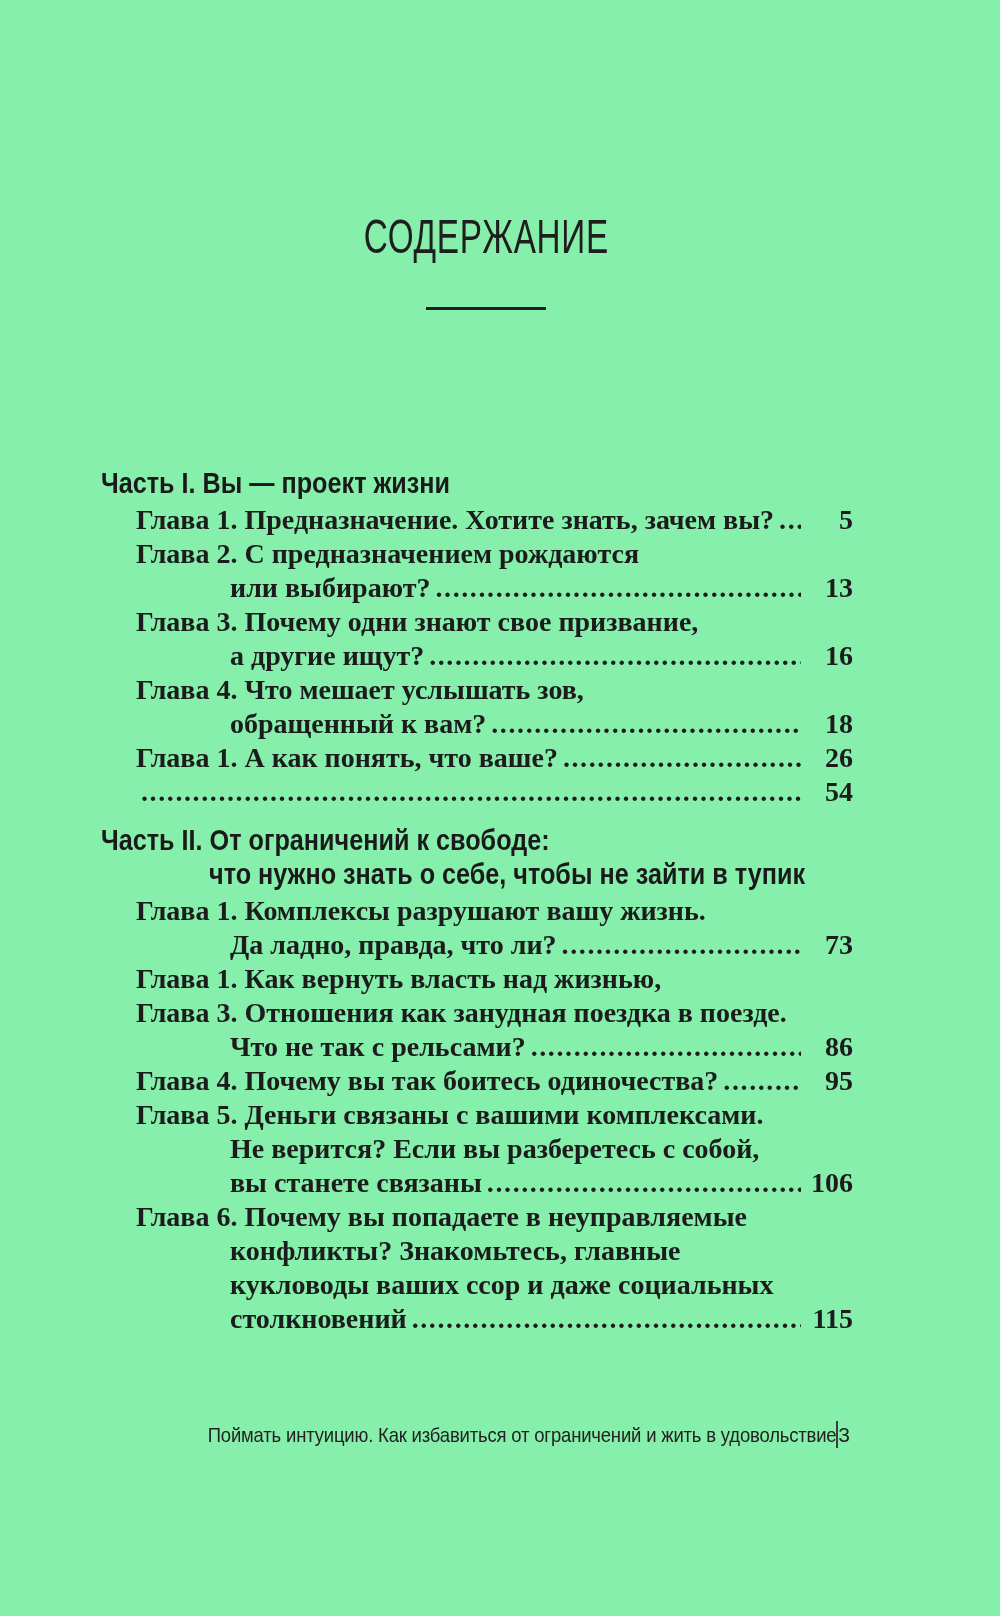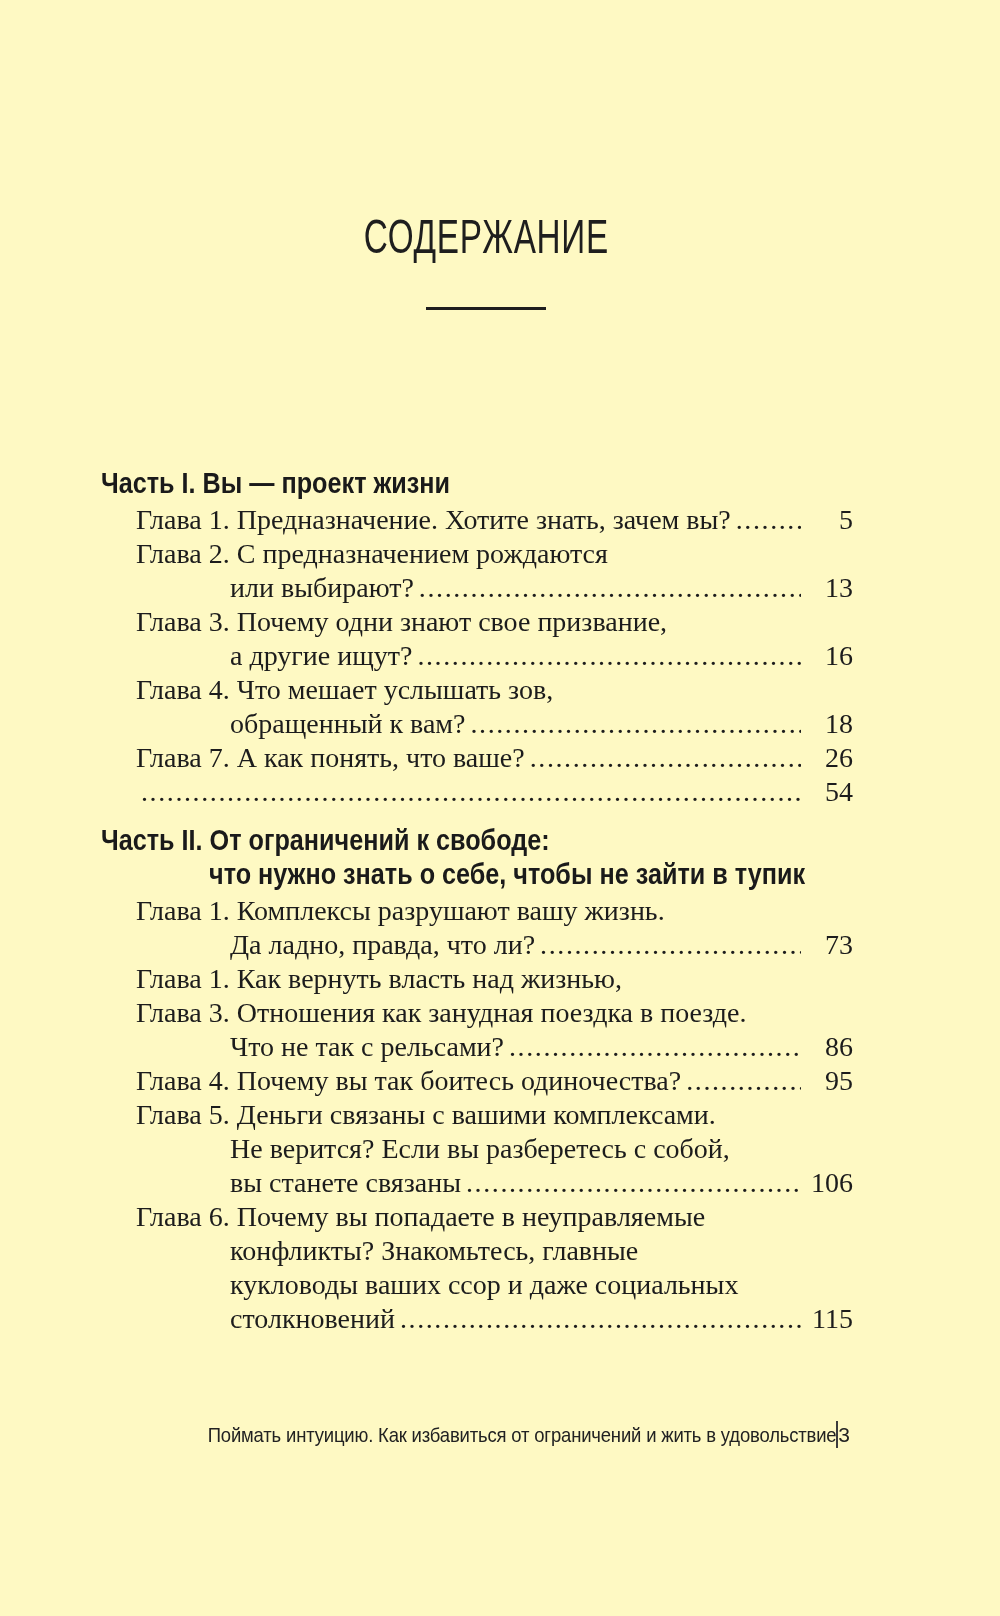--- a/index.html
+++ b/index.html
@@ -1,19 +1,19 @@
 <!DOCTYPE html>
 <html lang="ru"><head>
 <meta charset="utf-8">
 <style>
   html,body{margin:0;padding:0;background:#ffffff;}
   .page{
     position:relative;
     width:1000px;height:1616px;
-    background:#fef9c3;
+    background:#86efac;
     color:#1c1c1c;
     overflow:hidden;
     font-family:"Liberation Serif","DejaVu Serif",serif;
   }
   
   .title-block{
     padding-top:212px;
     width:972px;
     text-align:center;
   }
@@ -50,21 +50,21 @@
     color:#1a1a1a;
   }
   .sec-heading .hline{display:block;line-height:34px;white-space:nowrap;}
   .sec-heading .hline.h2{padding-left:108px;}
   .sec-heading .hl{
     display:inline-block;
     transform:scaleX(0.84);
     transform-origin:0 50%;
     white-space:nowrap;
   }
-  .entry{margin:0;}
+  .entry{margin:0;font-weight:bold;}
   .line{
     display:flex;
     align-items:baseline;
     padding-left:39px;
     line-height:34px;
   }
   .line.cont{padding-left:133px;}
   .txt{white-space:nowrap;flex:0 0 auto;}
   .dots{
     flex:1 1 auto;
@@ -161,21 +161,21 @@
         </div>
         <div class="line cont">
           <span class="txt">обращенный к вам?</span>
           <span class="dots"></span>
           <span class="num">18</span>
         </div>
       </div>
 
       <div class="entry">
         <div class="line">
-          <span class="txt">Глава 7. А как понять, что ваше?</span>
+          <span class="txt">Глава 1. А как понять, что ваше?</span>
           <span class="dots"></span>
           <span class="num">26</span>
         </div>
       </div>
 
       <div class="entry">
         <div class="line">
           <span class="dots"></span>
           <span class="num">54</span>
         </div>

